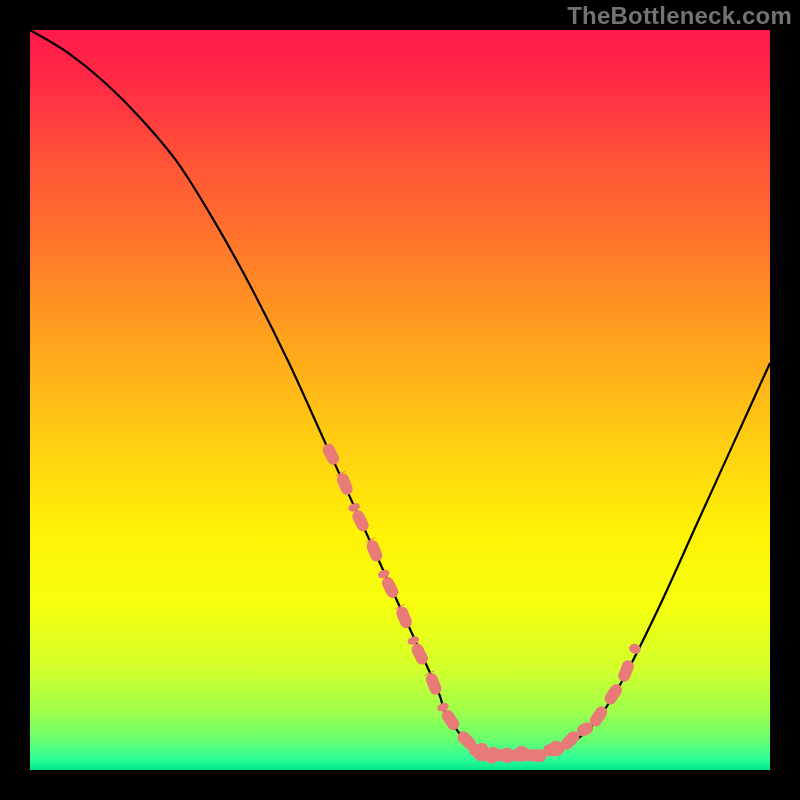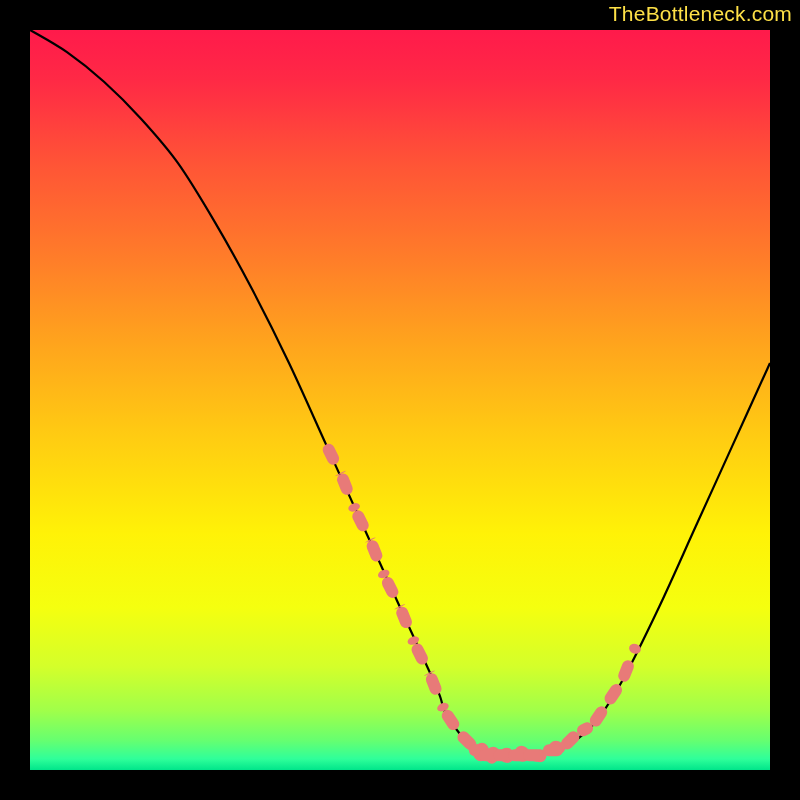--- a/index.html
+++ b/index.html
@@ -14,23 +14,23 @@
   .frame {
     position: relative;
     width: 800px;
     height: 800px;
     background: #000;
   }
   .watermark {
     position: absolute;
     top: 2px;
     right: 8px;
-    color: #fde047;
-    font-size: 21px;
-    font-weight: 400;
+    color: #737373;
+    font-size: 24px;
+    font-weight: 700;
     letter-spacing: 0.2px;
     z-index: 10;
   }
   .plot {
     position: absolute;
     left: 30px;
     top: 30px;
     width: 740px;
     height: 740px;
   }

